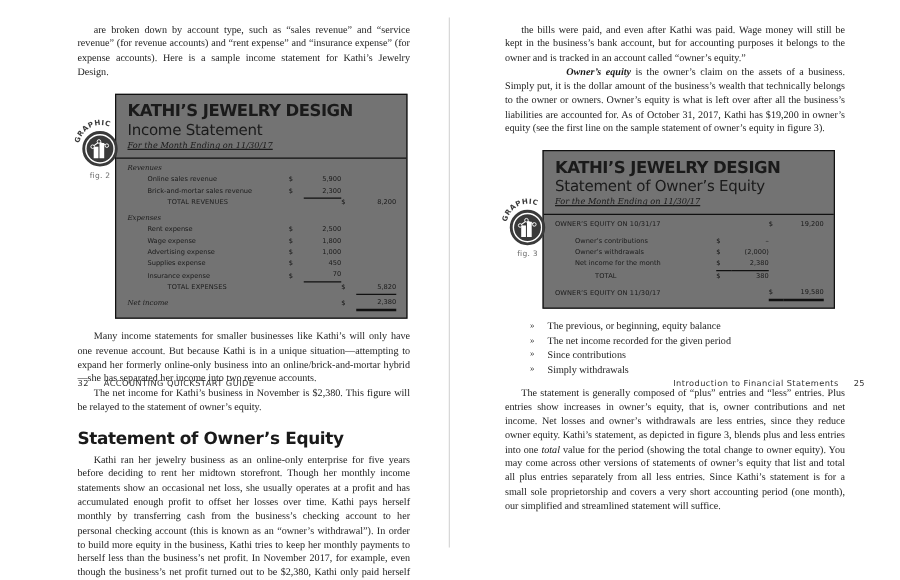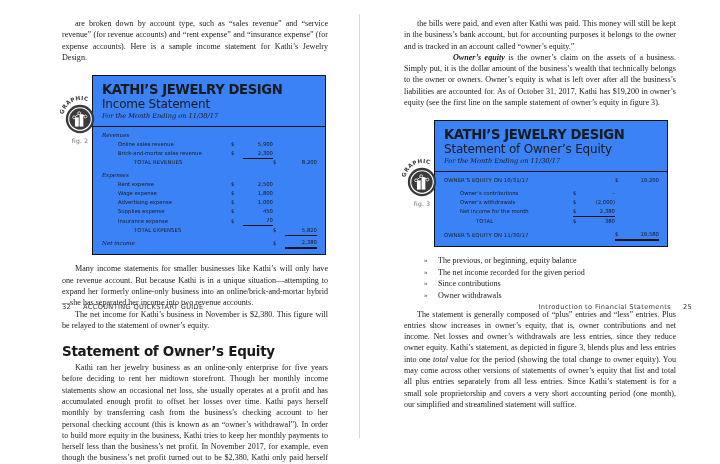--- a/index.html
+++ b/index.html
@@ -26,37 +26,37 @@
     font-weight:bold;font-size:13.5px;line-height:15px;
     margin:13px 0 3px 0;letter-spacing:-0.3px;
   }
 
   
   .figure{position:relative;margin:10px 0 8px 0;}
   .fig-left{margin-left:30px;}
   .fig-right{margin-left:30px;}
   .stmt{
     border:1.3px solid #111;
-    background:#3b82f6;
+    background:#737373;
     width:234px;
     box-sizing:border-box;
     margin-top:12px;
   }
   .stmt-head{padding:6px 8px 5px 9px;border-bottom:1.3px solid #111;}
   .stmt-title{
     font-family:"DejaVu Sans", sans-serif;font-weight:bold;
     font-size:13.2px;line-height:15px;letter-spacing:-0.4px;
   }
   .stmt-sub{
     font-family:"DejaVu Sans", sans-serif;
     font-size:12px;line-height:14px;letter-spacing:-0.2px;margin-top:0px;
   }
   .stmt-date{
     font-family:"DejaVu Serif", serif;font-style:italic;
-    font-size:6.6px;line-height:9px;margin-top:1px;
+    font-size:6.6px;line-height:9px;margin-top:1px;text-decoration:underline;
   }
   .stmt-body{padding:4px 8px 5px 9px;}
 
   table.rows{width:100%;border-collapse:collapse;
     font-family:"DejaVu Sans", sans-serif;font-size:5.3px;line-height:7.6px;}
   table.rows td{padding:0.7px 0;vertical-align:bottom;white-space:nowrap;}
   td.lbl{width:auto;}
   td.cur{width:12px;text-align:left;padding-left:2px;}
   td.amt{width:30px;text-align:right;padding-right:1px;}
   td.cur2{width:12px;text-align:left;padding-left:3px;}
@@ -245,21 +245,21 @@
       <span style="display:inline-block;width:7px;"></span>
       <span class="ftxt">ACCOUNTING QUICKSTART GUIDE</span>
     </div>
   </div>
 
   <div class="gutter"></div>
 
   <div class="page right">
 
     <div class="body-col">
-      <p>the bills were paid, and even after Kathi was paid. This money will still be kept in the business’s bank account, but for accounting purposes it belongs to the owner and is tracked in an account called “owner’s equity.”</p>
+      <p>the bills were paid, and even after Kathi was paid. Wage money will still be kept in the business’s bank account, but for accounting purposes it belongs to the owner and is tracked in an account called “owner’s equity.”</p>
       <p>
         <span class="bi">Owner’s equity</span><span> is the owner’s claim on the assets of a business. Simply put, it is the dollar amount of the business’s wealth that technically belongs to the owner or owners. Owner’s equity is what is left over after all the business’s liabilities are accounted for. As of October 31, 2017, Kathi has $19,200 in owner’s equity (see the first line on the sample statement of owner’s equity in figure 3).</span>
       </p>
     </div>
 
     <div class="figure fig-right">
 
       <div class="badge badge-right">
         <svg width="42" height="42" viewBox="0 0 100 100">
           <defs>
@@ -343,21 +343,21 @@
         </div>
       </div>
     </div>
 
     <div class="body-col">
 
       <ul class="bullets">
         <li><span class="gl">»</span><span>The previous, or beginning, equity balance</span></li>
         <li><span class="gl">»</span><span>The net income recorded for the given period</span></li>
         <li><span class="gl">»</span><span>Since contributions</span></li>
-        <li><span class="gl">»</span><span>Owner withdrawals</span></li>
+        <li><span class="gl">»</span><span>Simply withdrawals</span></li>
       </ul>
 
       <p><span>The statement is generally composed of “plus” entries and “less” entries. Plus entries show increases in owner’s equity, that is, owner contributions and net income. Net losses and owner’s withdrawals are less entries, since they reduce owner equity. Kathi’s statement, as depicted in figure 3, blends plus and less entries into one </span><em>total</em><span> value for the period (showing the total change to owner equity). You may come across other versions of statements of owner’s equity that list and total all plus entries separately from all less entries. Since Kathi’s statement is for a small sole proprietorship and covers a very short accounting period (one month), our simplified and streamlined statement will suffice.</span></p>
     </div>
 
     <div class="footer right">
       <span class="ftxt">Introduction to Financial Statements</span>
       <span style="display:inline-block;width:7px;"></span>
       <span class="pno">25</span>
     </div>

